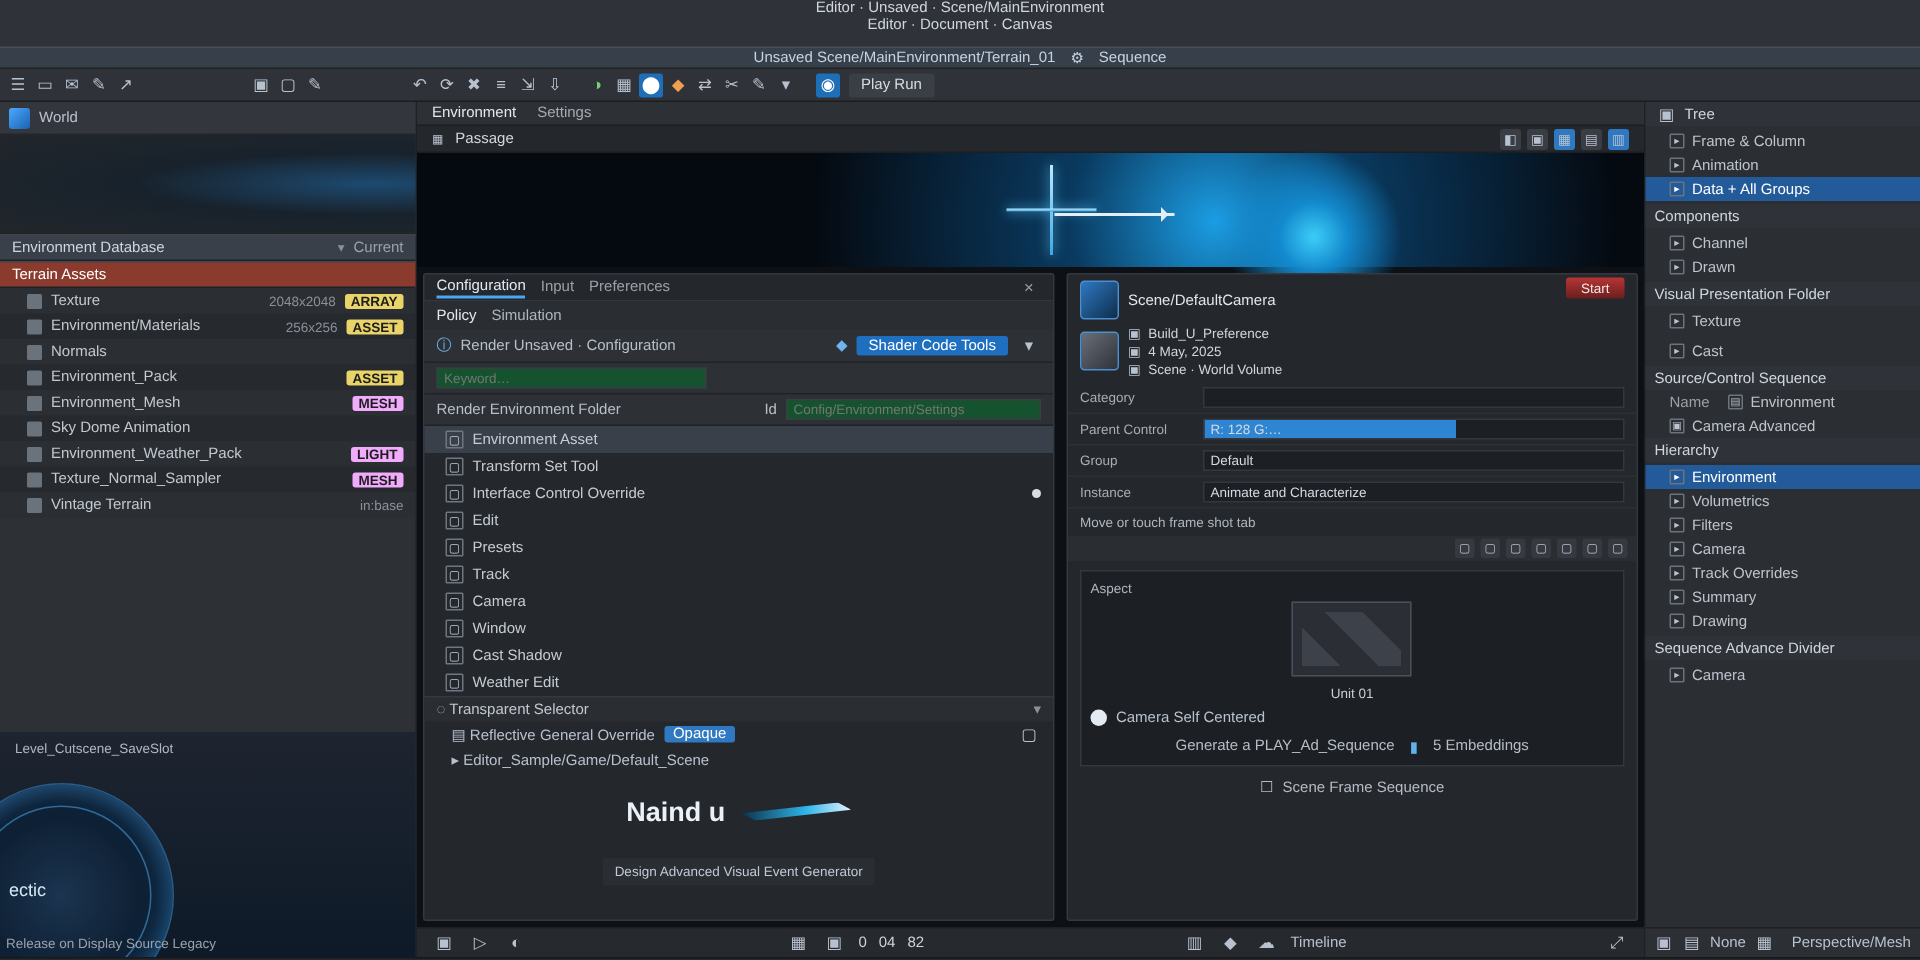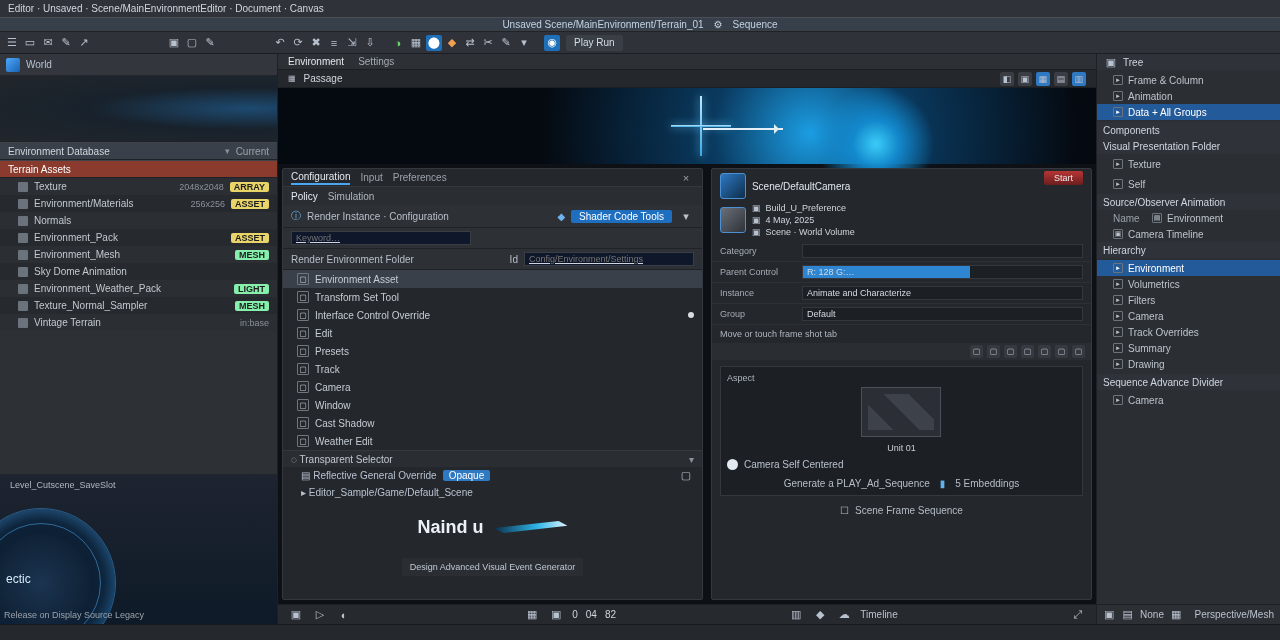--- a/index.html
+++ b/index.html
@@ -1,21 +1,21 @@
 <!DOCTYPE html>
 <html><head>
 <meta charset="utf-8">
 <style>
 * { margin:0; padding:0; box-sizing:border-box; font-family:'Segoe UI',Arial,sans-serif; font-size:10px; }
 body { background:#1a1d23; color:#b8c1ce; width:1280px; height:640px; overflow:hidden; }
 .row { display:flex; align-items:center; }
 .col { display:flex; flex-direction:column; }
 
 
-.titlebar { height:18px; background:#2f3339; display:flex; align-items:center; padding:0 8px; border-bottom:1px solid #4a4f55; }
+.titlebar { height:32px; background:#2f3339; display:flex; align-items:center; padding:0 8px; border-bottom:1px solid #4a4f55;flex-direction:column; }
 .titlebar .left { flex:0 0 auto; color:#d0d6de; }
 .titlebar .center { flex:1; text-align:center; color:#cfd6dd; display:flex; gap:4px; justify-content:center; align-items:center; }
 .titlebar .right { flex:0 0 auto; color:#cfd6dd; }
 .pathbar { height:14px; background:#37404a; display:flex; align-items:center; justify-content:center; gap:10px; font-size:9px; color:#c4d2e2; border-bottom:1px solid #222; }
 .toolbar { height:22px; background:#2f3339; display:flex; align-items:center; padding:0 4px; gap:2px; border-bottom:1px solid #1a1d21; }
 .toolbar .grp { display:flex; gap:2px; margin-right:10px; }
 .ticon { width:16px; height:16px; display:flex; align-items:center; justify-content:center; color:#b8c1ce; font-size:11px; cursor:pointer; border-radius:2px; }
 .ticon.hl { background:#1e6fb8; color:#fff; }
 .ticon.green { color:#6fd66f; }
 .ticon.orange { color:#f0a050; }
@@ -35,21 +35,21 @@
 .left-section-hdr { height:18px; background:#2a2d31; border-top:1px solid #40444a; border-bottom:1px solid #1f2226; display:flex; align-items:center; padding:0 8px; color:#cfd6dd; }
 .left-section-hdr .chev { margin-left:auto; color:#8a919a; font-size:9px; }
 .left-section-hdr.sel { background:#8a3b2e; color:#fff; }
 .left-section-hdr.hl  { background:#3a4049; }
 .asset-row { height:17px; display:flex; align-items:center; padding:0 8px 0 18px; gap:6px; color:#c2c9d1; }
 .asset-row:nth-child(odd){ background:#2b2e33; }
 .asset-row:nth-child(even){ background:#26292d; }
 .asset-row .sw { width:10px; height:10px; border-radius:1px; background:#6a727c; }
 .asset-row .nm { flex:1; white-space:nowrap; overflow:hidden; }
 .asset-row .badge { font-size:9px; padding:0 4px; background:#e8d468; color:#1d1d1d; border-radius:2px; font-weight:600; }
-.asset-row .badge.cyan { background:#86efac; }
+.asset-row .badge.cyan { background:#f0abfc; }
 .asset-row .val { font-size:9px; color:#8a919a; }
 .left-footer { margin-top:auto; padding:6px 10px; background:linear-gradient(180deg,#1e2430 0%,#0e1a28 100%); height:150px; position:relative; overflow:hidden; }
 .left-footer .lbl { color:#b0b8c2; font-size:9px; margin-bottom:4px; }
 .gauge { position:absolute; left:-34px; bottom:-34px; width:150px; height:150px; border-radius:50%; border:1px solid #2a5c88; background:radial-gradient(circle at 50% 50%,#1b3450 0%,#0c1c2e 60%,transparent 70%); box-shadow:inset 0 0 20px #1f6aa8; }
 .gauge:before { content:""; position:absolute; inset:14px; border:1px solid #2f6a9a; border-radius:50%; }
 .gauge-label { position:absolute; left:6px; bottom:38px; color:#d6e9f7; font-size:12px; }
 .left-strip { position:absolute; left:4px; bottom:4px; font-size:9px; color:#9aa1aa; }
 
 
 .center-tabs { height:16px; background:#2d3035; display:flex; align-items:center; gap:14px; padding:0 10px; border-bottom:1px solid #1c1f22; }
@@ -73,21 +73,21 @@
 .panel { background:#24272c; border:1px solid #35393f; border-radius:2px; margin:4px; display:flex; flex-direction:column; }
 .panel .tabs { height:18px; display:flex; align-items:center; gap:10px; padding:0 8px; border-bottom:1px solid #34383d; }
 .panel .tabs span{ color:#9aa2ab; cursor:pointer; }
 .panel .tabs span.on{ color:#e3e9f1; border-bottom:2px solid #4aa7f3; padding-bottom:1px; }
 .panel .sub  { height:18px; display:flex; align-items:center; gap:10px; padding:0 8px; background:#2a2d32; }
 .panel .sub span{ color:#aeb6bf; cursor:pointer; }
 .panel .sub span.on{ color:#e3e9f1; }
 .panel .bar { display:flex; align-items:center; gap:6px; padding:3px 8px; background:#2d3136; border-bottom:1px solid #1f2226; }
 .panel .bar .lbl { color:#b8bfc9; }
 .panel .bar .chip { padding:1px 8px; background:#1f6fc0; color:#fff; border-radius:2px; cursor:pointer; }
-.panel .bar input { flex:0 0 180px; height:14px; background:#0f172a; border:1px solid #3a3e44; color:#cfd6de; padding:0 4px; font-size:9px;text-decoration:underline; }
+.panel .bar input { flex:0 0 180px; height:14px; background:#14532d; border:1px solid #3a3e44; color:#cfd6de; padding:0 4px; font-size:9px; }
 .panel .list .item { height:18px; display:flex; align-items:center; gap:6px; padding:0 8px 0 14px; color:#c5ccd4; cursor:pointer; }
 .panel .list .item.sel{ background:#3a4049; }
 .panel .list .item .ic{ width:12px; height:12px; border:1px solid #6d7681; border-radius:1px; display:flex; align-items:center; justify-content:center; font-size:8px; }
 .panel .sect { height:17px; display:flex; align-items:center; padding:0 8px; background:#2a2d32; color:#c2c9d1; border-top:1px solid #35393f; }
 .panel .sect .chev{ margin-left:auto; color:#8a919a; }
 .panel .kv { height:17px; display:flex; align-items:center; padding:0 8px 0 18px; gap:6px; }
 .panel .kv .pill{ padding:0 6px; background:#2f78c2; color:#fff; border-radius:2px; }
 
 .branding { height:90px; display:flex; flex-direction:column; align-items:center; justify-content:center; gap:20px; }
 .branding .logo { display:flex; align-items:center; gap:10px; }
@@ -282,21 +282,21 @@
           <span>Input</span>
           <span>Preferences</span>
           <span style="margin-left:auto;" class="ticon">×</span>
         </div>
         <div class="sub">
           <span class="on">Policy</span>
           <span>Simulation</span>
         </div>
         <div class="bar">
           <span style="color:#6fb4ef;">ⓘ</span>
-          <span class="lbl">Render Instance · Configuration</span>
+          <span class="lbl">Render Unsaved · Configuration</span>
           <span style="flex:1;"></span>
           <span style="color:#6fb4ef;">◆</span>
           <span class="chip">Shader Code Tools</span>
           <span class="ticon">▾</span>
         </div>
         <div class="bar">
           <input placeholder="Keyword…" style="">
         </div>
         <div class="bar">
           <span class="lbl">Render Environment Folder</span>
@@ -396,26 +396,26 @@
         <div id="insp-kvs">
             <div class="insp-line">
               <span class="k">Category</span>
               <span class="v "></span>
             </div>
             <div class="insp-line">
               <span class="k">Parent Control</span>
               <span class="v seg">R: 128  G:…</span>
             </div>
             <div class="insp-line">
+              <span class="k">Group</span>
+              <span class="v ">Default</span>
+            </div>
+            <div class="insp-line">
               <span class="k">Instance</span>
               <span class="v ">Animate and Characterize</span>
-            </div>
-            <div class="insp-line">
-              <span class="k">Group</span>
-              <span class="v ">Default</span>
             </div>
           </div>
         <div style="padding:4px 8px; color:#aeb6bf; font-size:9px;">Move or touch frame shot tab</div>
         <div class="insp-strip" id="insp-strip">
             <span class="ticon">▢</span>
             <span class="ticon">▢</span>
             <span class="ticon">▢</span>
             <span class="ticon">▢</span>
             <span class="ticon">▢</span>
             <span class="ticon">▢</span>
@@ -477,46 +477,56 @@
           <span>Animation</span>
         </div>
         <div class="r-item sel">
           <span class="ic">▸</span>
           <span>Data + All Groups</span>
         </div>
       </div>
     <div class="r-hdr">
         <span>Components</span>
       </div>
+    <div class="r-section" id="rg2">
+        <div class="r-item">
+          <span class="ic">▸</span>
+          <span>Channel</span>
+        </div>
+        <div class="r-item">
+          <span class="ic">▸</span>
+          <span>Drawn</span>
+        </div>
+      </div>
     <div class="r-hdr">
         <span>Visual Presentation Folder</span>
       </div>
     <div class="r-section" id="rg3">
         <div class="r-item">
           <span class="ic">▸</span>
           <span>Texture</span>
         </div>
       </div>
     <div class="r-section" id="rg4">
         <div class="r-item">
           <span class="ic">▸</span>
-          <span>Self</span>
+          <span>Cast</span>
         </div>
       </div>
     <div class="r-hdr">
-        <span>Source/Observer Animation</span>
+        <span>Source/Control Sequence</span>
       </div>
     <div class="r-item">
       <span style="flex:0 0 34px;color:#9aa1aa;">Name</span>
       <span class="ic">▤</span>
       <span>Environment</span>
     </div>
     <div class="r-item">
         <span class="ic">▣</span>
-        <span>Camera Timeline</span>
+        <span>Camera Advanced</span>
       </div>
     <div class="r-hdr">
         <span>Hierarchy</span>
       </div>
     <div class="r-section" id="rg6">
         <div class="r-item sel">
           <span class="ic">▸</span>
           <span>Environment</span>
         </div>
         <div class="r-item">

